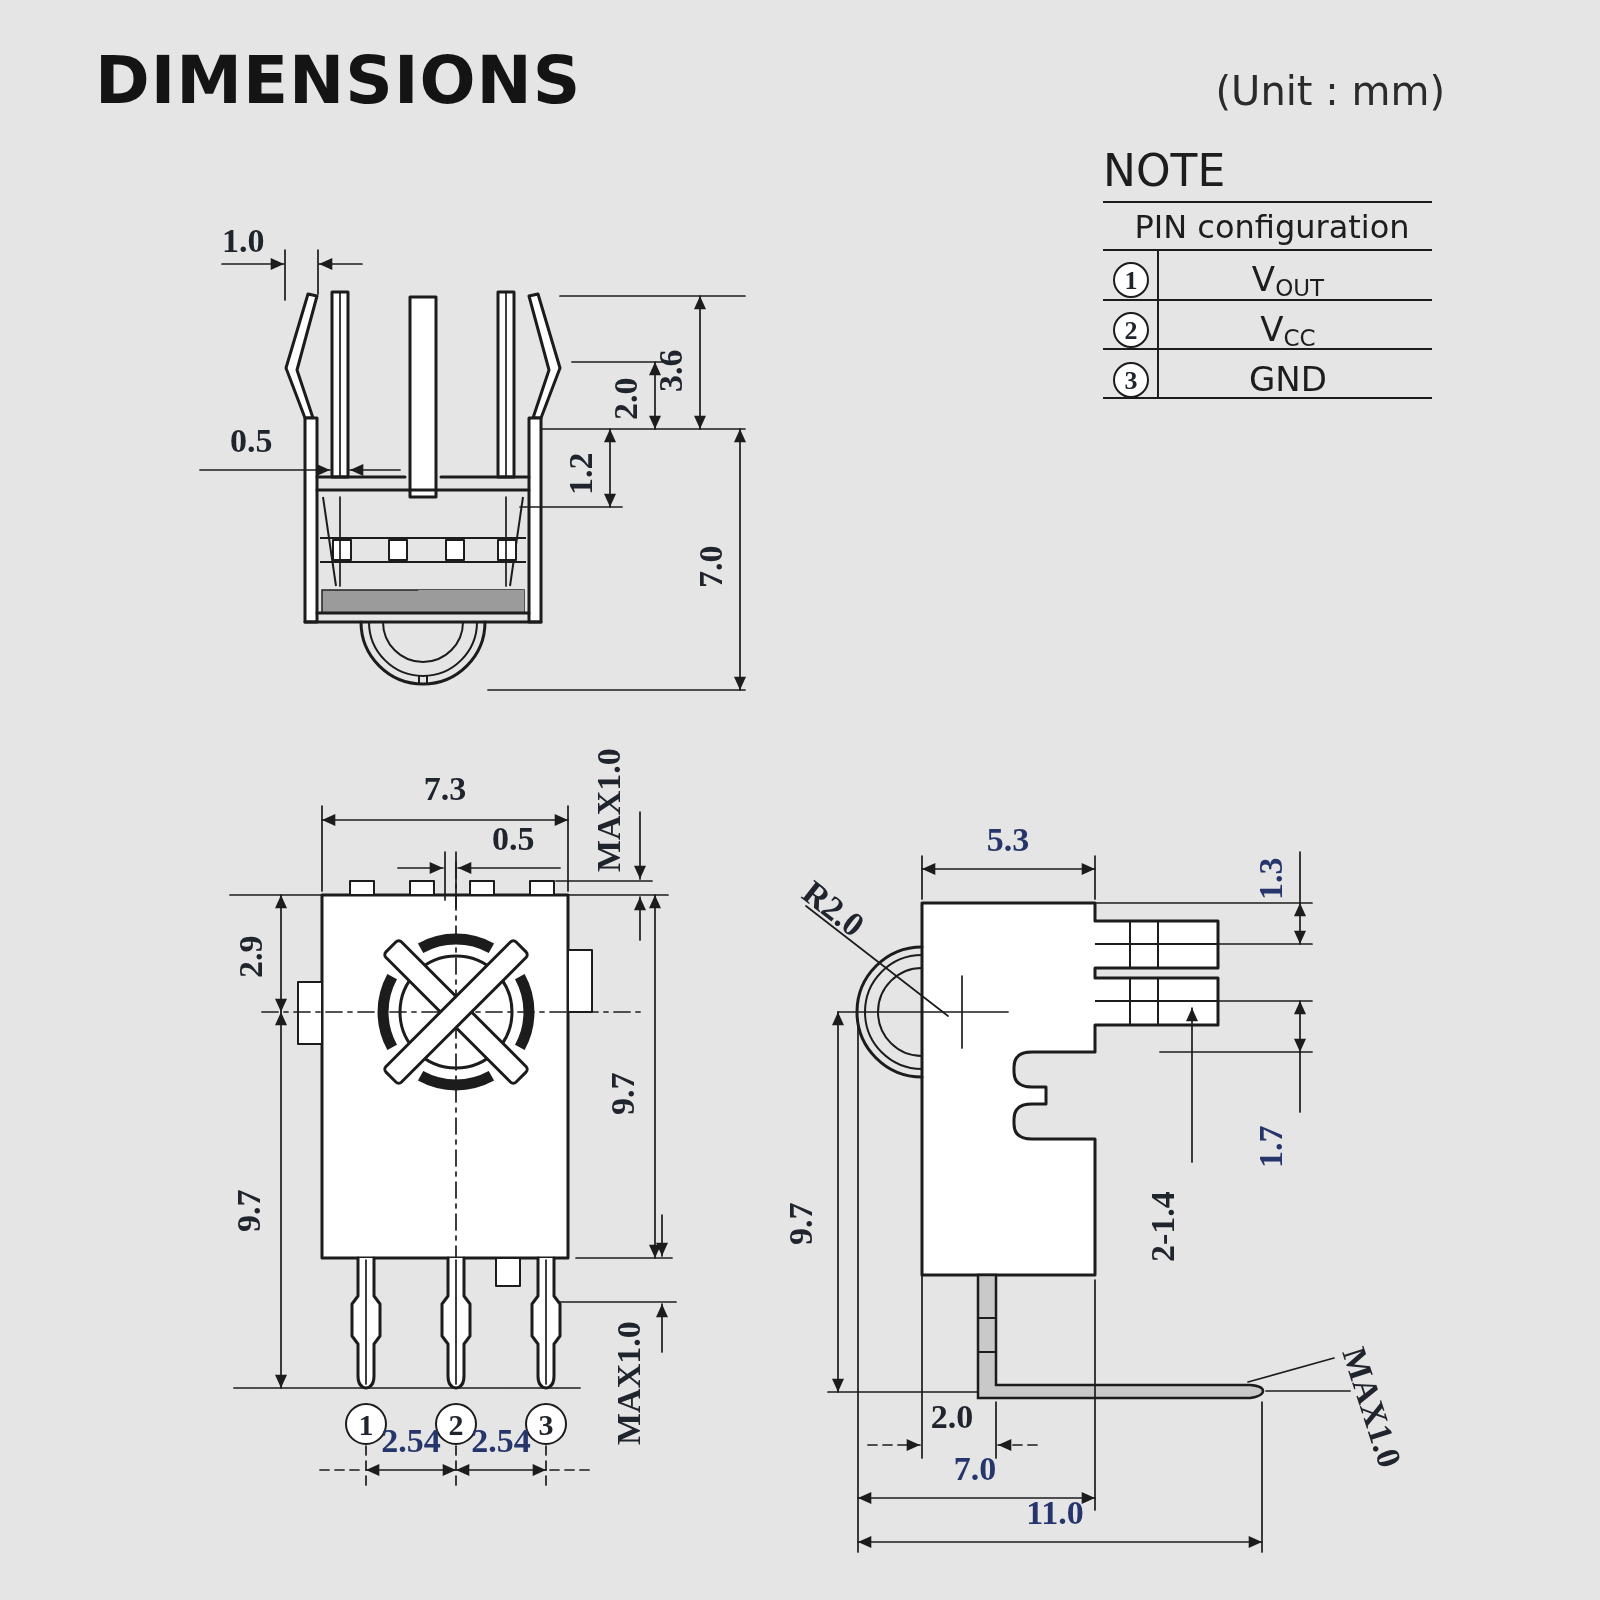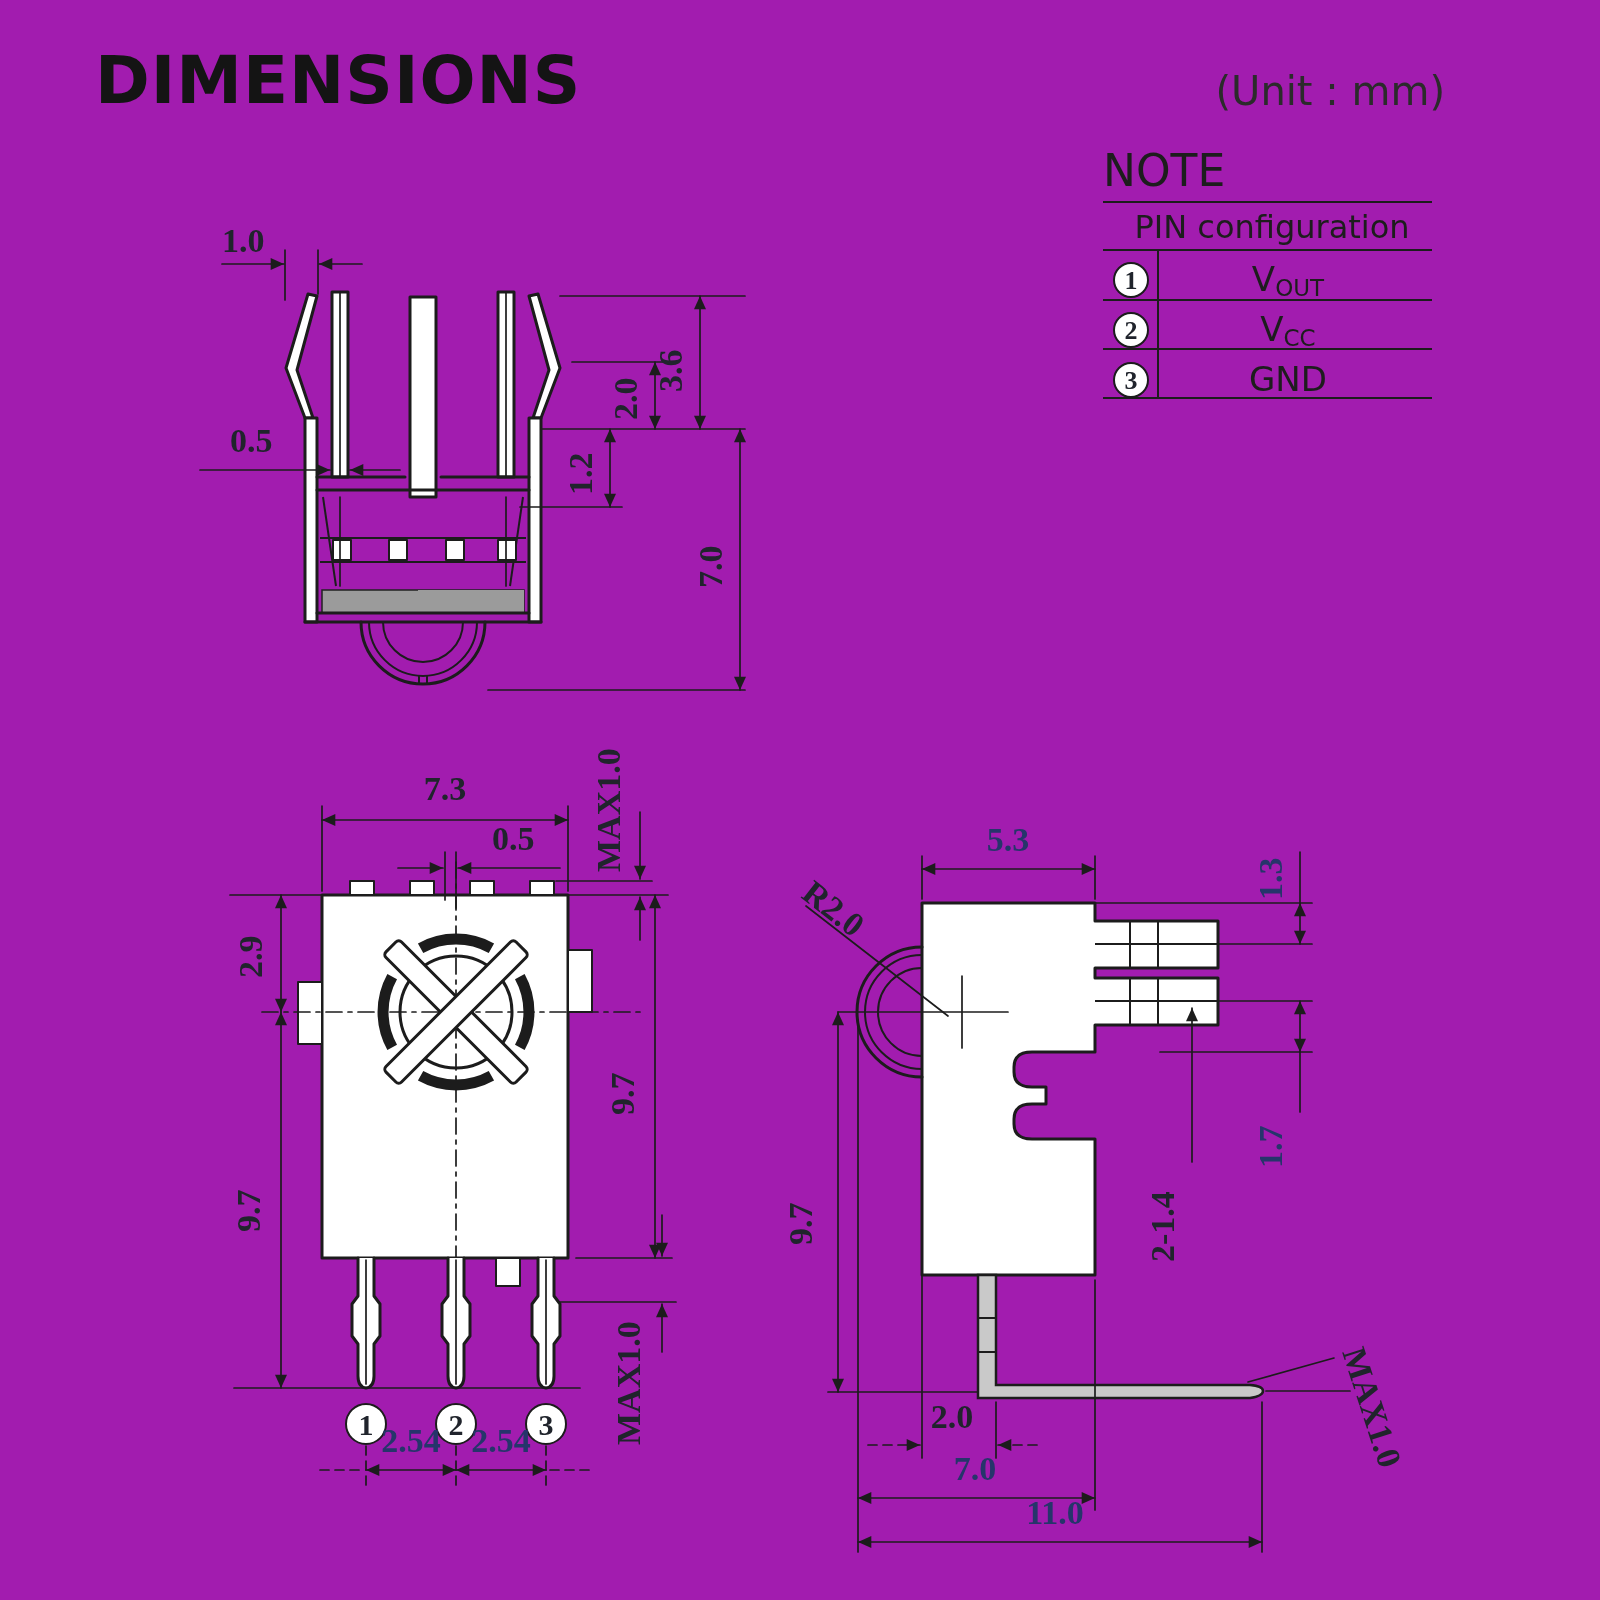--- a/index.html
+++ b/index.html
@@ -1,16 +1,16 @@
 <!DOCTYPE html>
 <html><head>
 <meta charset="utf-8">
 <style>
   html,body{margin:0;padding:0;background:#fff;}
-  .canvas{position:relative;width:1600px;height:1600px;background:#a21caf;overflow:hidden;
+  .canvas{position:relative;width:1600px;height:1600px;background:#e5e5e5;overflow:hidden;
           font-family:"DejaVu Sans",sans-serif;}
   svg{display:block}
   
   .ln{stroke:#1c1c1c;stroke-width:3;fill:none;stroke-linejoin:round;stroke-linecap:round}
   .ln2{stroke:#1c1c1c;stroke-width:2;fill:none;stroke-linejoin:round}
   .fillw{fill:#ffffff}
   .thin{stroke:#1c1c1c;stroke-width:1.7;fill:none;stroke-linecap:round}
   .de{marker-end:url(#arr)}
   .ds{marker-start:url(#arr)}
   .cdash{stroke-dasharray:16 6 4 6}

